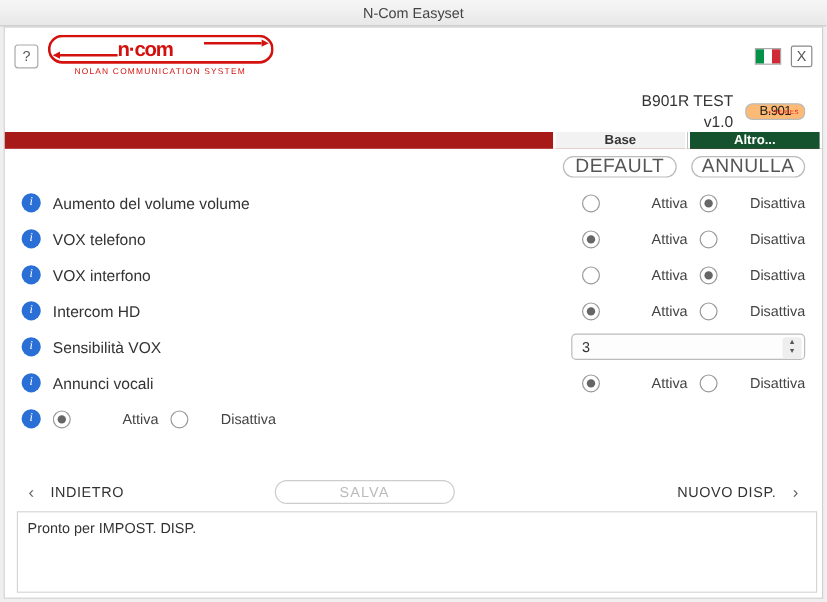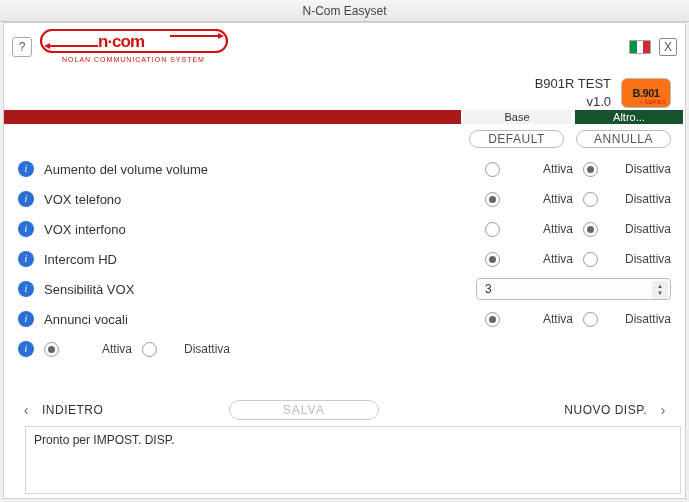--- a/index.html
+++ b/index.html
@@ -8,48 +8,48 @@
   .window { background:#fff; margin:0 3px 3px 3px; height: calc(502px - 22px - 3px); border:1px solid #d0d0d0; display:flex; flex-direction:column; }
   .topbar { display:flex; align-items:center; padding:6px 8px; gap:8px; }
   .help-btn { width:20px; height:20px; border:1px solid #aaa; border-radius:3px; background:#fff; font-size:12px; color:#555; text-align:center; line-height:18px; cursor:pointer; }
   .logo { flex:0 0 auto; }
   .logo svg { display:block; }
   .spacer { flex:1; }
   .flag { width:22px; height:14px; border:1px solid #aaa; background: linear-gradient(to right, #009246 0 33.3%, #fff 33.3% 66.6%, #ce2b37 66.6% 100%); }
   .close-x { width:18px; height:18px; border:1px solid #888; border-radius:2px; text-align:center; line-height:16px; font-size:12px; color:#555; cursor:pointer; }
   .device-row { display:flex; align-items:center; justify-content:flex-end; padding:4px 14px 0 0; gap:10px; }
   .device-info { text-align:right; font-size:13px; color:#333; line-height:1.35; }
-  .badge8901 { width:50px; height:30px; border:1px solid #bbb; border-radius:6px; background:#f97316; display:flex; align-items:center; justify-content:center; font-weight:bold; font-size:11px; font-family:"Arial Black",Arial; color:#222; letter-spacing:-0.5px; position:relative; }
+  .badge8901 { width:50px; height:14px; border:1px solid #bbb; border-radius:6px; background:#fdba74; display:flex; align-items:center; justify-content:center; font-weight:normal; font-size:11px; font-family:"Arial Black",Arial; color:#222; letter-spacing:-0.5px; position:relative; }
   .badge8901::after { content:"▪ SERIES"; position:absolute; bottom:2px; right:4px; font-size:5px; font-weight:normal; color:#d11; letter-spacing:0.5px;}
   .body { flex:1; display:flex; min-height:0; }
   .sidebar { width:168px; display:flex; flex-direction:column; padding:0; }
   .side-item { flex:1; display:flex; align-items:center; justify-content:center; font-size:12px; color:#555; letter-spacing:0.5px; cursor:pointer; border-right:1px solid #eee; }
   .side-item.active { background:#d3120f; color:#fff; }
   .main { flex:1; display:flex; flex-direction:column; min-width:0; }
-  .redband { height:14px; background:#a71a17; display:flex; justify-content:flex-end; align-items:stretch; }
+  .redband { height:14px; background:#a71a17; display:flex; justify-content:flex-end; align-items:stretch;font-weight:bold; }
   .redband .tab { width:112px; font-size:11px; text-align:center; line-height:14px; border-left:2px solid #fff; border-right:2px solid #fff; cursor:pointer; }
   .tab.base { background:#f2f2f2; color:#333; }
   .tab.altro { background:#14532d; color:#fff; }
   .subbtns { display:flex; justify-content:flex-end; gap:12px; padding:6px 14px 4px 0; }
-  .pillbtn { min-width:95px; height:18px; border:1px solid #bbb; border-radius:10px; background:#fff; font-size:12px; color:#555; text-align:center; line-height:16px; letter-spacing:0.5px; cursor:pointer; }
+  .pillbtn { min-width:95px; height:18px; border:1px solid #bbb; border-radius:10px; background:#fff; font-size:16px; color:#555; text-align:center; line-height:16px; letter-spacing:0.5px; cursor:pointer; }
   .settings { flex:1; overflow:auto; padding:2px 14px 4px 14px; }
   .row { display:flex; align-items:center; height:30px; gap:10px; font-size:13px; color:#333;}
   .info-icon { width:16px; height:16px; border-radius:50%; background:#2a6fd6; color:#fff; font-size:10px; font-style:italic; font-family:Georgia,serif; text-align:center; line-height:16px; flex:0 0 16px; cursor:pointer;}
   .row .lbl { flex:1; }
   .opt { display:flex; align-items:center; gap:6px; width:88px; font-size:12px; color:#444; cursor:pointer;justify-content:space-between;}
   .radio { width:15px; height:15px; border:1px solid #999; border-radius:50%; background:#fff; display:flex; align-items:center; justify-content:center; }
   .radio.sel::after { content:""; width:7px; height:7px; border-radius:50%; background:#666; }
   .selectbox { width:195px; height:22px; border:1px solid #bbb; border-radius:4px; background:#fdfdfd; font-size:12px; padding:0 20px 0 8px; line-height:20px; position:relative; color:#333; cursor:pointer;}
   .selectbox .arrows { position:absolute; right:2px; top:2px; width:16px; height:18px; border-radius:3px; background:#eee; display:flex; flex-direction:column; align-items:center; justify-content:center; font-size:6px; color:#555; line-height:7px;}
   .navrow { display:flex; align-items:center; padding:4px 14px 6px 14px; gap:8px; font-size:12px; }
   .chev { width:16px; text-align:center; color:#666; cursor:pointer; font-size:14px;}
   .navlabel { font-weight:normal; color:#333; letter-spacing:0.5px; width:90px;}
   .savebtn { flex:0 0 150px; margin:0 auto; height:20px; border:1px solid #ccc; border-radius:10px; text-align:center; line-height:18px; font-size:12px; color:#bbb; letter-spacing:1px; background:#fff; cursor:default;}
   .navlabel.right { text-align:right; flex:0 0 auto; width:auto; margin-left:auto; }
-  .status { border:1px solid #d6d6d6; margin:0 4px 4px 21px; flex:0 0 68px; padding:6px 8px; font-size:12px; color:#333; background:#fff;}
+  .status { border:1px solid #d6d6d6; margin:0 4px 4px 10px; flex:0 0 68px; padding:6px 8px; font-size:12px; color:#333; background:#fff;}
 </style>
 </head>
 <body>
 
 <div class="titlebar">
   <span>N-Com Easyset</span>
 </div>
 
 <div class="window">
   <div class="topbar">

